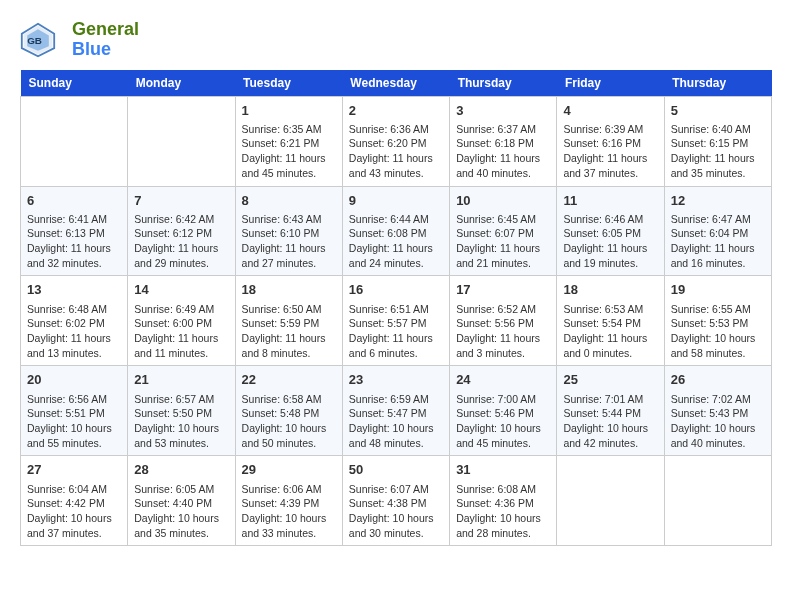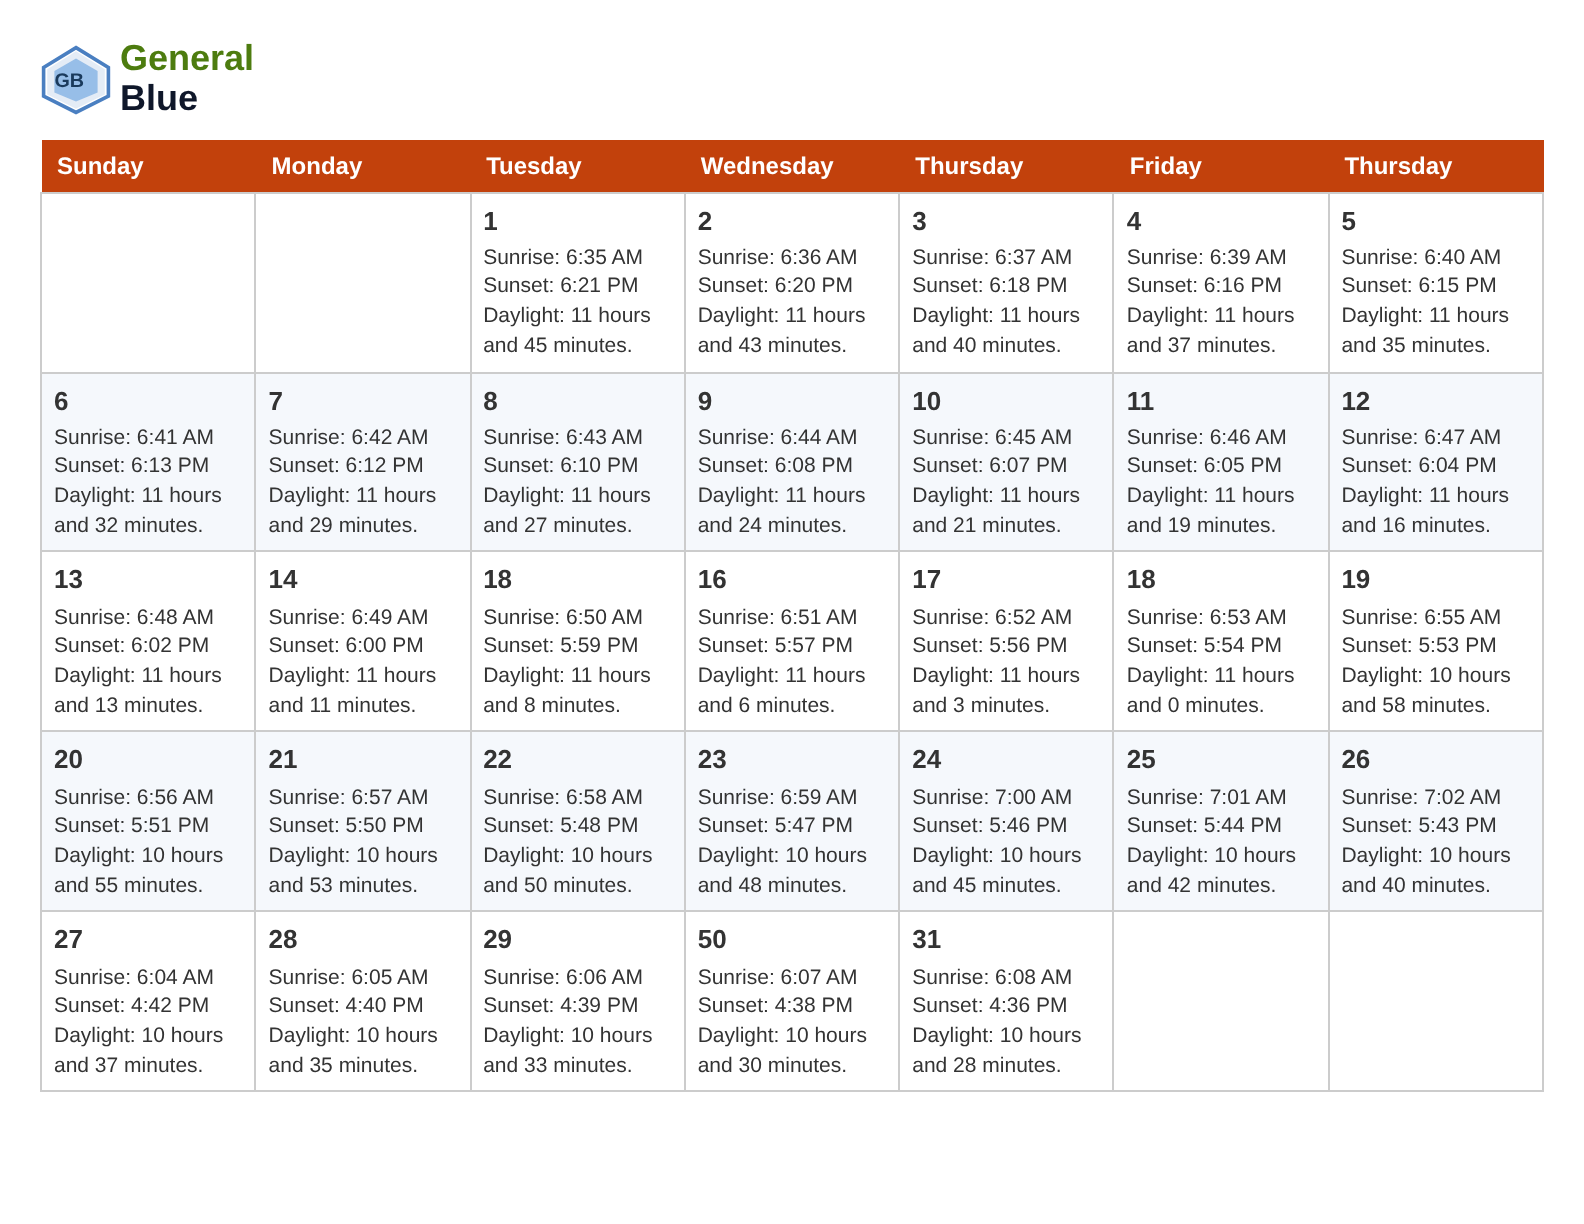--- a/index.html
+++ b/index.html
@@ -12,21 +12,21 @@
     }
     .header {
       display: flex;
       justify-content: space-between;
       align-items: flex-start;
       margin-bottom: 10px;
     }
     .logo {
       display: flex;
       align-items: center;
-      gap: 4px;
+      gap: 16px;
     }
     .logo-icon {
       width: 36px;
       height: 36px;
     }
     .title-block {
       text-align: right;
     }
     .month-title {
       font-size: 36px;
@@ -36,21 +36,21 @@
     .location {
       font-size: 14px;
       color: #555;
     }
     table {
       width: 100%;
       border-collapse: collapse;
       font-size: 11px;
     }
     th {
-      background-color: #c2410c;
+      background-color: #1d4ed8;
       color: #fff;
       text-align: left;
       padding: 6px 8px;
       font-size: 12px;
       font-weight: bold;
     }
     td {
       border: 1px solid #ccc;
       vertical-align: top;
       padding: 5px 6px;
@@ -85,21 +85,21 @@
 <div class="header">
   <div class="logo">
     <svg class="logo-icon" viewBox="0 0 40 40">
       <polygon points="20,4 36,14 36,28 20,36 4,28 4,14" fill="#4a7fc1" opacity="0.15"></polygon>
       <polygon points="20,2 38,13 38,29 20,38 2,29 2,13" fill="none" stroke="#4a7fc1" stroke-width="2"></polygon>
       <polygon points="20,8 32,15 32,27 20,32 8,27 8,15" fill="#4a90d9" opacity="0.5"></polygon>
       <text x="8" y="24" font-size="11" font-weight="bold" fill="#1a3a5c">GB</text>
     </svg>
     <div>
       <div style="font-size:18px;font-weight:bold;color:#4d7c0f;line-height:1.1;">General</div>
-      <div style="font-size:18px;font-weight:bold;color:#0f172a;line-height:1.1;">Blue</div>
+      <div style="font-size:18px;font-weight:bold;color:#3b82f6;line-height:1.1;">Blue</div>
     </div>
   </div>
   <div class="title-block">
   </div>
 </div>
 
 <table>
   <thead>
     <tr id="header-row">
         <th>Sunday</th>

